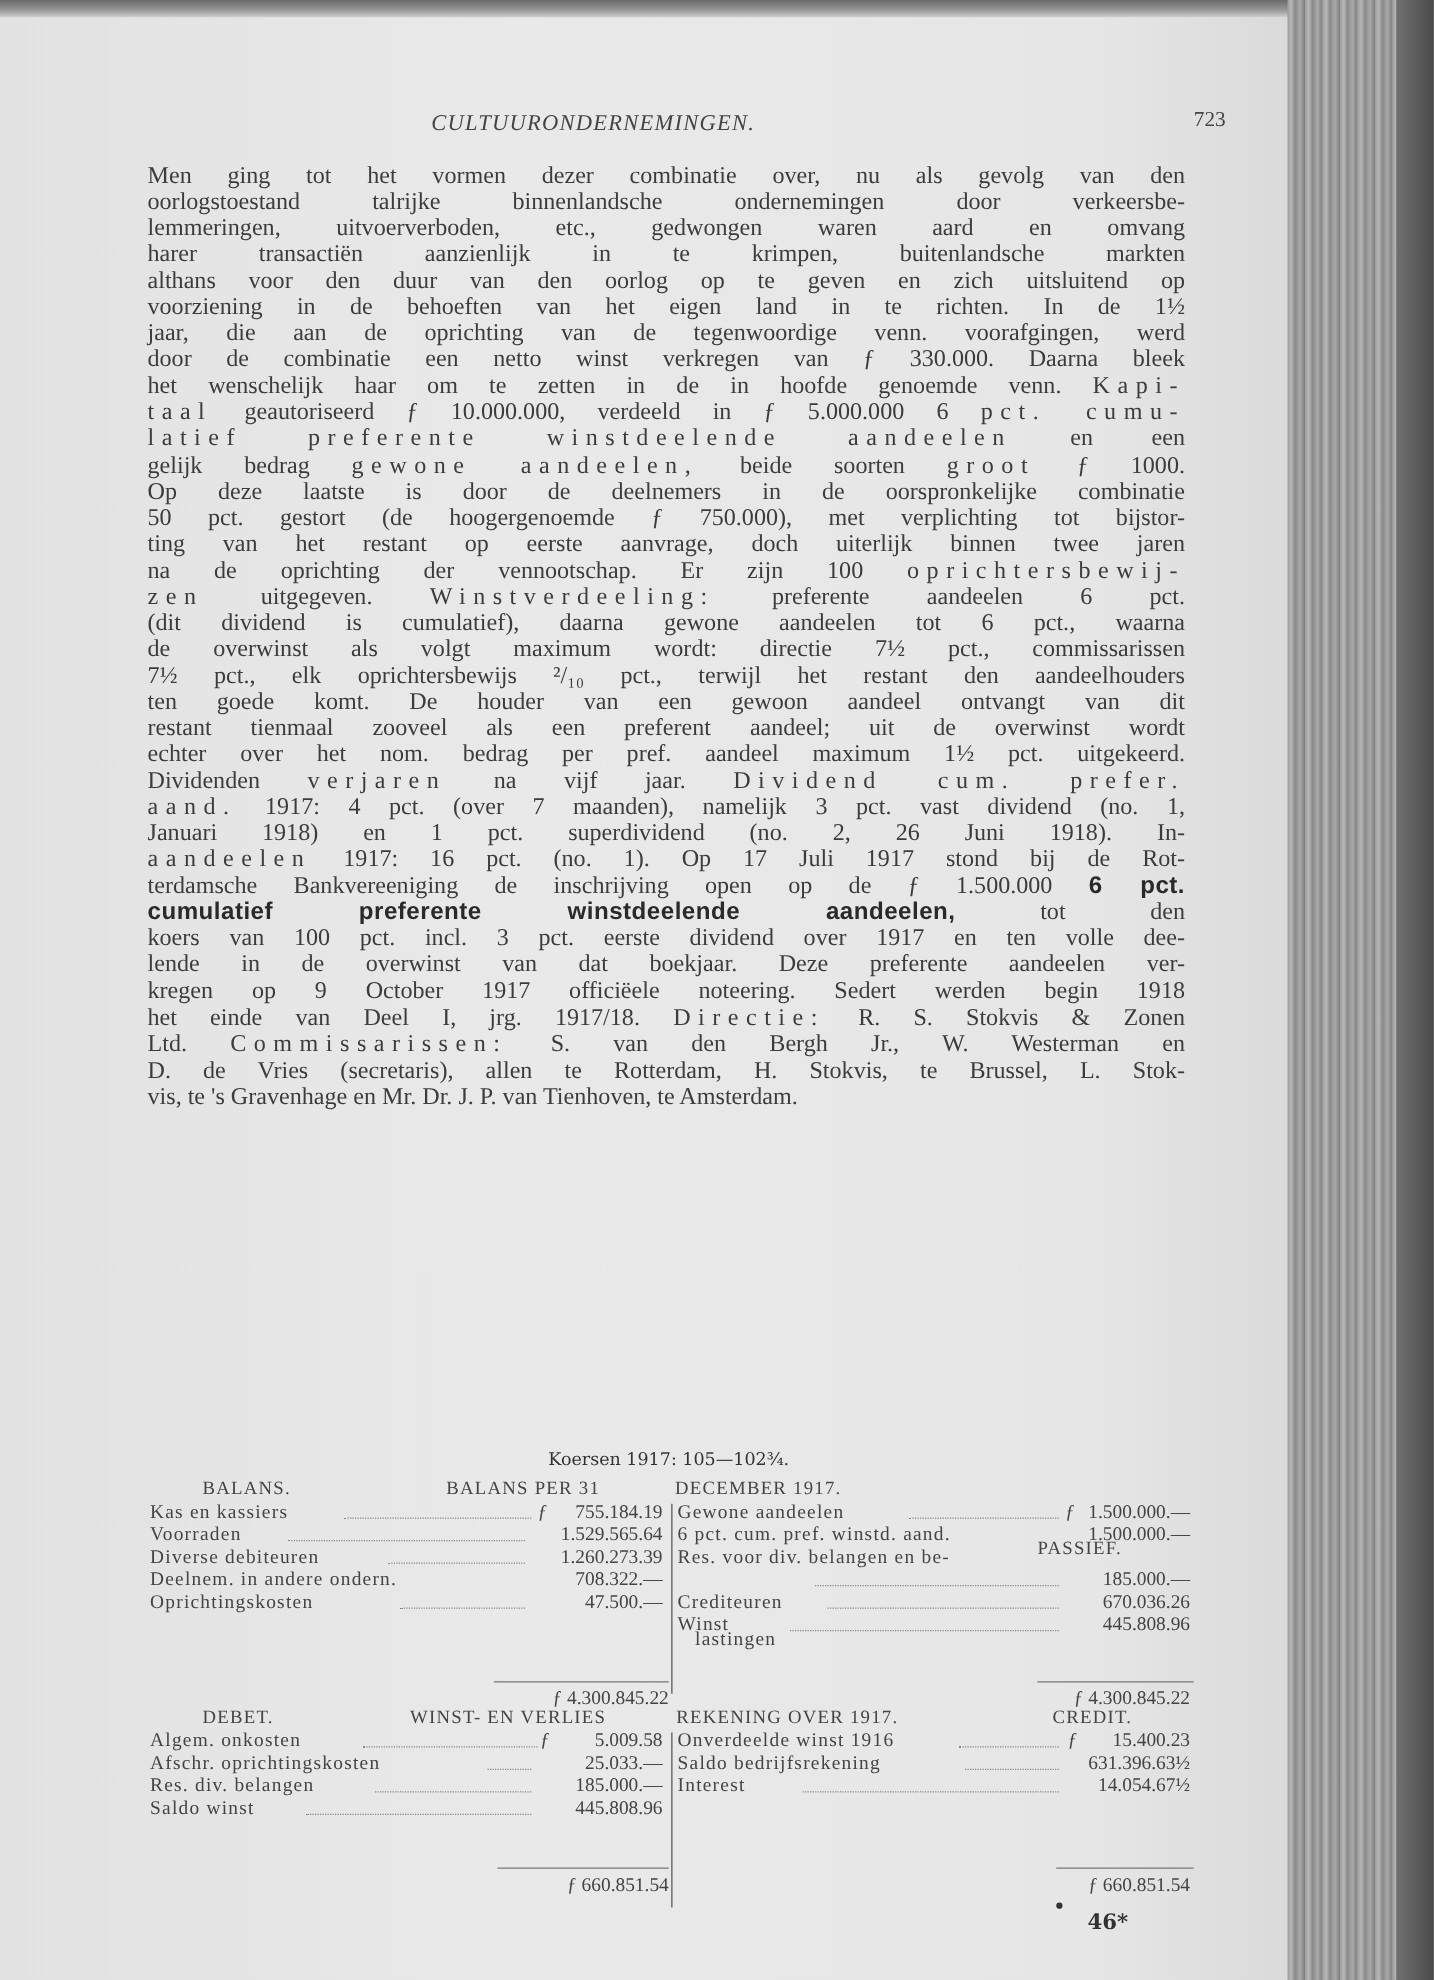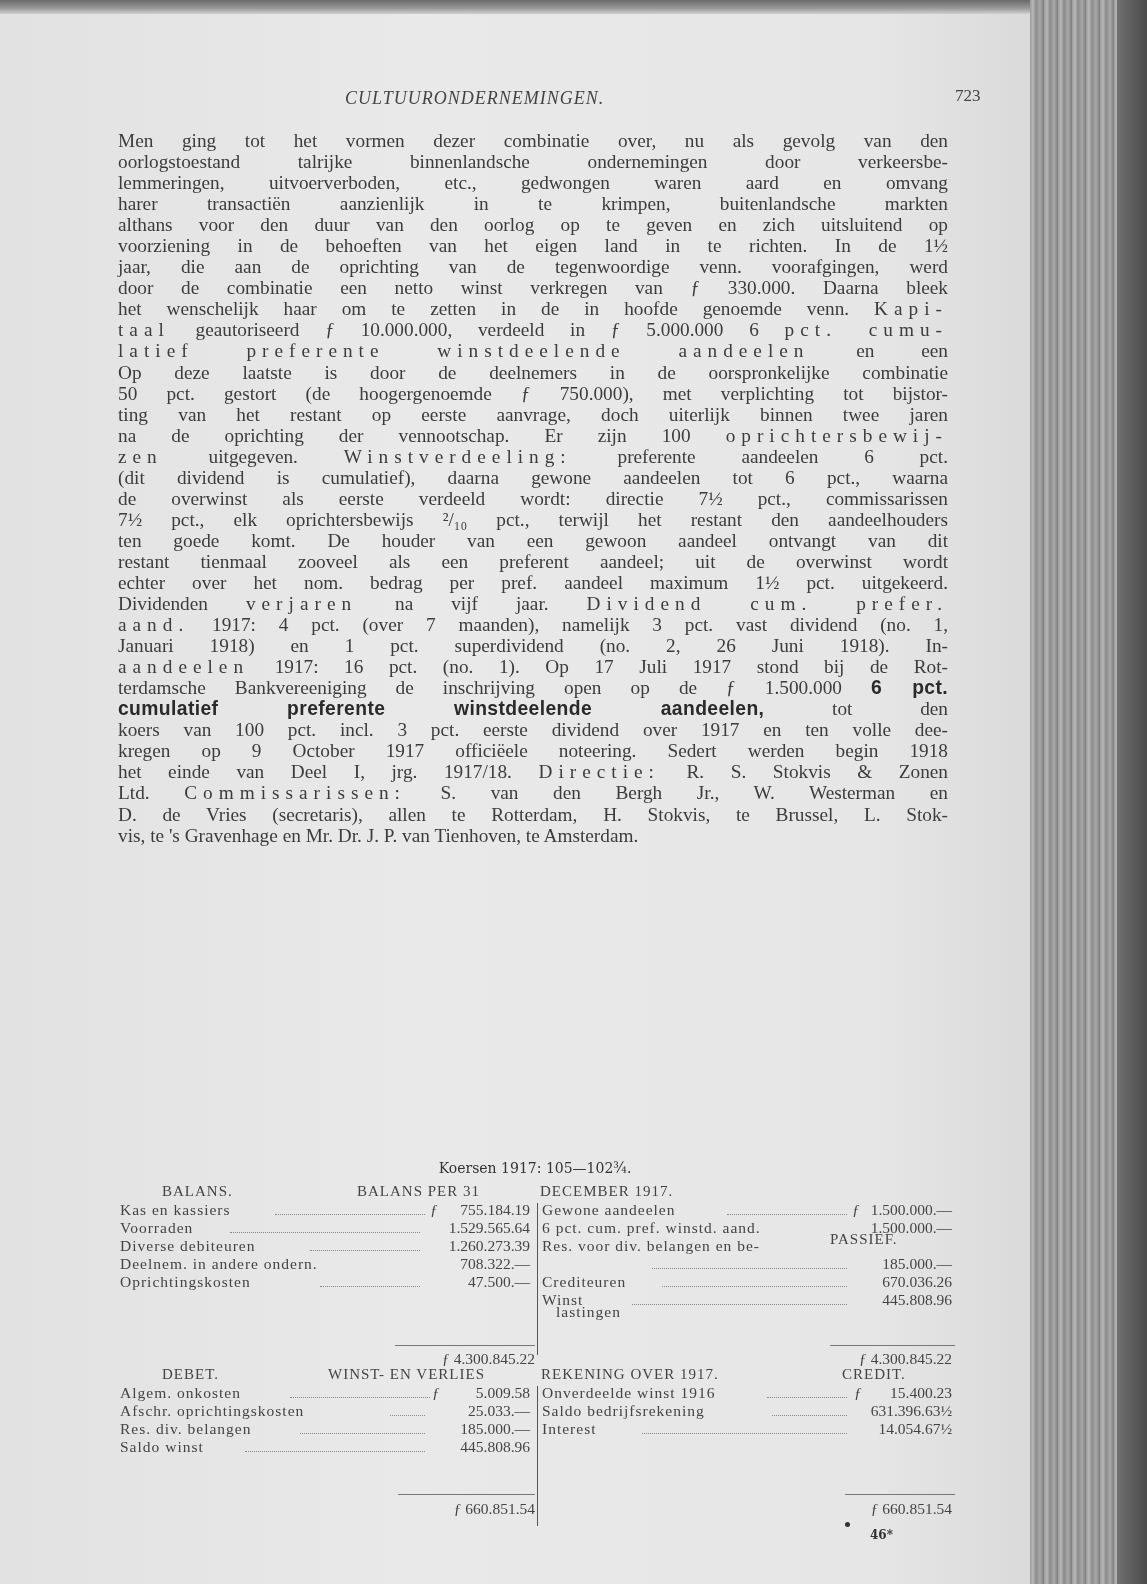--- a/index.html
+++ b/index.html
@@ -52,21 +52,21 @@
   }
   .fin .row { position: absolute; left: 0; white-space: nowrap; }
   .heading-row { font-size: 15px; letter-spacing: 1px; }
   .lbl { position: absolute; left: 0; letter-spacing: 1px; }
   .dots { position: absolute; border-bottom: 1px dotted #888; height: 0; }
   .cur { position: absolute; font-style: italic; }
   .amt { position: absolute; text-align: right; }
   .vrule { position: absolute; width: 1px; background: #555; }
   .hrule { position: absolute; height: 1px; background: #777; }
   .dot-mark { position: absolute; width: 5px; height: 5px; border-radius: 50%; background: #333; }
-  .sig { position: absolute; font-family: "DejaVu Serif", serif; font-weight: bold; font-size: 12px; color: #333; }
+  .sig { position: absolute; font-family: "DejaVu Serif", serif; font-weight: bold; font-size: 17px; color: #333; }
 </style>
 </head>
 <body>
 
 <div class="top-edge"></div>
 <div class="page"></div>
 <div class="book-edge"></div>
 
 <div class="running-head">CULTUURONDERNEMINGEN.</div>
 <div class="page-number">723</div>
@@ -76,38 +76,40 @@
   <span class="line">oorlogstoestand talrijke binnenlandsche ondernemingen door verkeersbe-</span>
   <span class="line">lemmeringen, uitvoerverboden, etc., gedwongen waren aard en omvang</span>
   <span class="line">harer transactiën aanzienlijk in te krimpen, buitenlandsche markten</span>
   <span class="line">althans voor den duur van den oorlog op te geven en zich uitsluitend op</span>
   <span class="line">voorziening in de behoeften van het eigen land in te richten. In de 1½</span>
   <span class="line">jaar, die aan de oprichting van de tegenwoordige venn. voorafgingen, werd</span>
   <span class="line">door de combinatie een netto winst verkregen van ƒ 330.000. Daarna bleek</span>
   <span class="line"><span>het wenschelijk haar om te zetten in de in hoofde genoemde venn.</span> <span class="spaced">Kapi-</span></span>
   <span class="line"><span class="spaced">taal</span> <span>geautoriseerd ƒ 10.000.000, verdeeld in ƒ 5.000.000 6</span> <span class="spaced">pct. cumu-</span></span>
   <span class="line"><span class="spaced">latief preferente winstdeelende aandeelen</span> <span>en een</span></span>
+  <span class="line"><span>gelijk bedrag</span> <span class="spaced">gewone aandeelen,</span> <span>beide soorten</span> <span class="spaced">groot</span> <span>ƒ 1000.</span></span>
   <span class="line">Op deze laatste is door de deelnemers in de oorspronkelijke combinatie</span>
   <span class="line">50 pct. gestort (de hoogergenoemde ƒ 750.000), met verplichting tot bijstor-</span>
   <span class="line">ting van het restant op eerste aanvrage, doch uiterlijk binnen twee jaren</span>
   <span class="line"><span>na de oprichting der vennootschap. Er zijn 100</span> <span class="spaced">oprichtersbewij-</span></span>
   <span class="line"><span class="spaced">zen</span> <span>uitgegeven.</span> <span class="spaced">Winstverdeeling:</span> <span>preferente aandeelen 6 pct.</span></span>
   <span class="line">(dit dividend is cumulatief), daarna gewone aandeelen tot 6 pct., waarna</span>
-  <span class="line">de overwinst als eerste verdeeld wordt: directie 7½ pct., commissarissen</span>
+  <span class="line">de overwinst als volgt maximum wordt: directie 7½ pct., commissarissen</span>
   <span class="line">7½ pct., elk oprichtersbewijs ²/₁₀ pct., terwijl het restant den aandeelhouders</span>
   <span class="line">ten goede komt. De houder van een gewoon aandeel ontvangt van dit</span>
   <span class="line">restant tienmaal zooveel als een preferent aandeel; uit de overwinst wordt</span>
   <span class="line">echter over het nom. bedrag per pref. aandeel maximum 1½ pct. uitgekeerd.</span>
   <span class="line"><span>Dividenden</span> <span class="spaced">verjaren</span> <span>na vijf jaar.</span> <span class="spaced">Dividend cum. prefer.</span></span>
   <span class="line"><span class="spaced">aand.</span> <span>1917: 4 pct. (over 7 maanden), namelijk 3 pct. vast dividend (no. 1,</span></span>
   <span class="line">Januari 1918) en 1 pct. superdividend (no. 2, 26 Juni 1918). In-</span>
   <span class="line"><span class="spaced">aandeelen</span> <span>1917: 16 pct. (no. 1). Op 17 Juli 1917 stond bij de Rot-</span></span>
   <span class="line"><span>terdamsche Bankvereeniging de inschrijving open op de ƒ 1.500.000</span> <span class="bold-sans">6 pct.</span></span>
   <span class="line"><span class="bold-sans">cumulatief preferente winstdeelende aandeelen,</span> <span>tot den</span></span>
   <span class="line">koers van 100 pct. incl. 3 pct. eerste dividend over 1917 en ten volle dee-</span>
+  <span class="line">lende in de overwinst van dat boekjaar. Deze preferente aandeelen ver-</span>
   <span class="line">kregen op 9 October 1917 officiëele noteering. Sedert werden begin 1918</span>
   <span class="line"><span>het einde van Deel I, jrg. 1917/18.</span> <span class="spaced">Directie:</span> <span>R. S. Stokvis &amp; Zonen</span></span>
   <span class="line"><span>Ltd.</span> <span class="spaced">Commissarissen:</span> <span>S. van den Bergh Jr., W. Westerman en</span></span>
   <span class="line">D. de Vries (secretaris), allen te Rotterdam, H. Stokvis, te Brussel, L. Stok-</span>
   <span class="line last">vis, te 's Gravenhage en Mr. Dr. J. P. van Tienhoven, te Amsterdam.</span>
 </div>
 
 <div class="koersen">Koersen 1917: 105—102¾.</div>
 
 <div class="fin" style="left:120px; top:1183px; width:830px; height:180px;">

